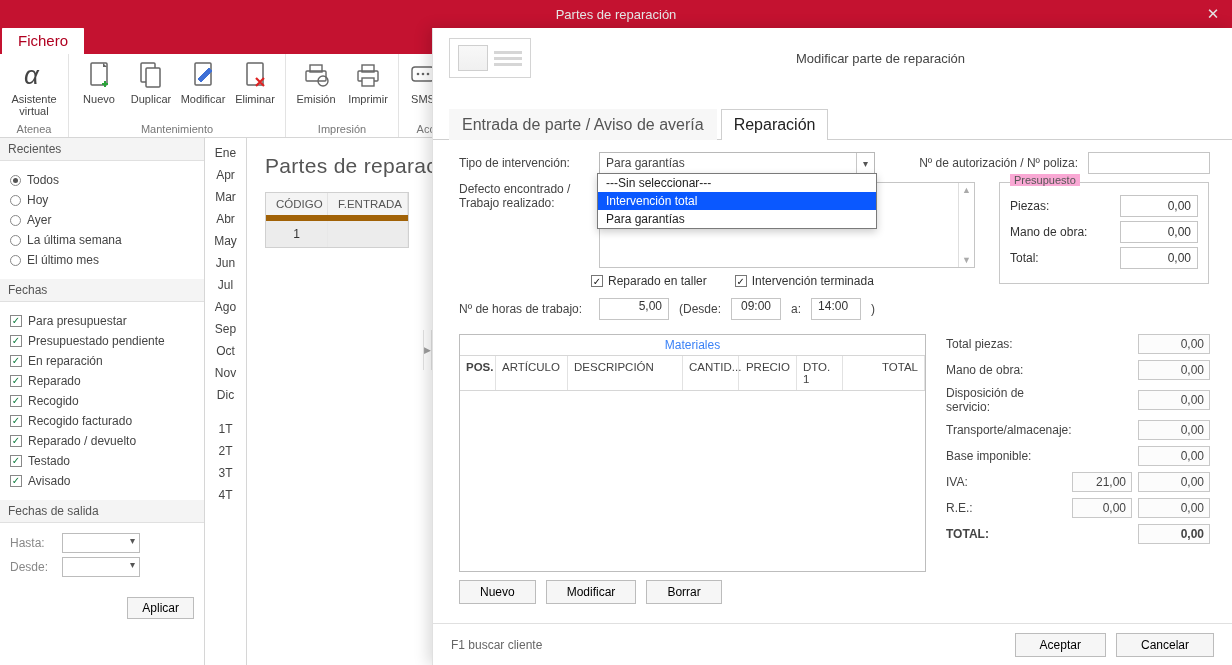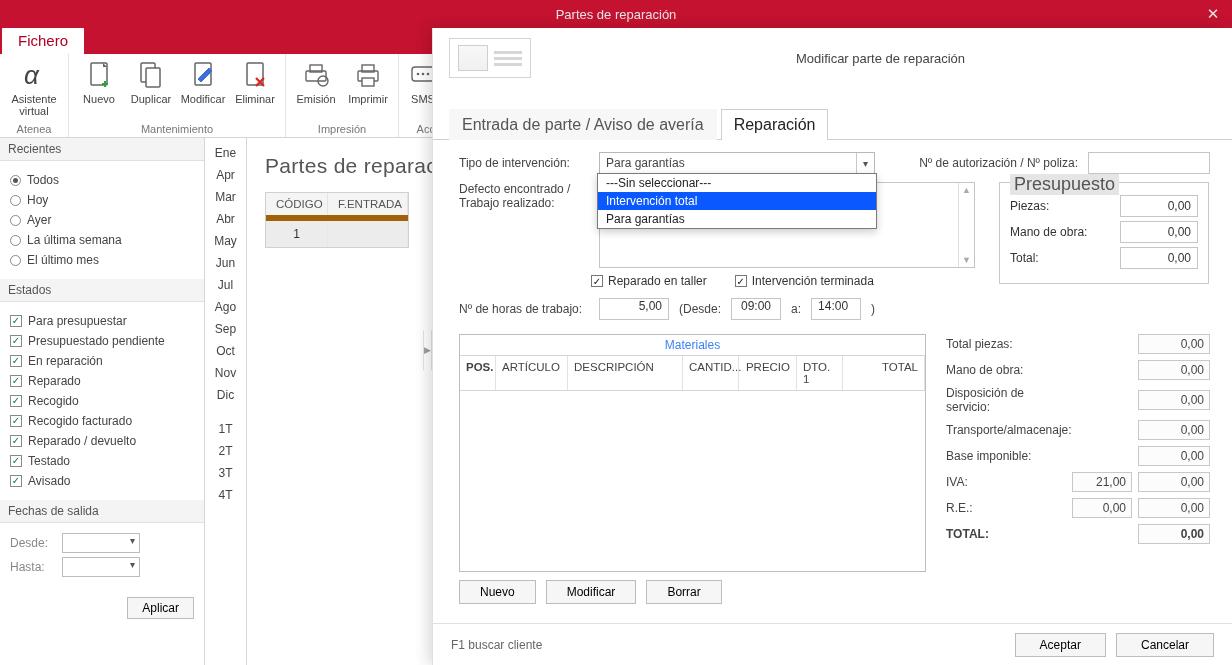--- a/index.html
+++ b/index.html
@@ -75,21 +75,21 @@
   .input.right { text-align:right; }
   .ta { border:1px solid #c5c5c5; background:#fff; width:376px; height:86px; display:flex; }
   .ta .inner { flex:1; }
   .ta .sbar { width:16px; border-left:1px solid #dedede; display:flex; flex-direction:column; justify-content:space-between; align-items:center; padding:2px 0; color:#aaa; font-size:9px; }
 
   .chkrow { display:flex; gap:28px; align-items:center; margin:6px 0 10px 132px; }
   .chkbox { width:12px; height:12px; border:1px solid #777; display:inline-flex; align-items:center; justify-content:center; font-size:10px; color:#111; }
   .chkbox.on::after { content:"✓"; }
 
   .fieldset { border:1px solid #c8c8c8; padding:8px 10px 10px 10px; position:relative; }
-  .fieldset .legend { position:absolute; top:-9px; left:10px; background:#e5e5e5; padding:0 4px; font-size:18px; color:#555; }
+  .fieldset .legend { position:absolute; top:-9px; left:10px; background:#f9a8d4; padding:0 4px; font-size:11px; color:#555; }
 
   .tot-grid { display:grid; grid-template-columns:120px 60px 72px; row-gap:6px; column-gap:6px; align-items:center; font-size:12px; color:#444; }
   .tot-grid .val { border:1px solid #c8c8c8; background:#fcfcfc; height:20px; display:flex; align-items:center; justify-content:flex-end; padding:0 5px; }
   .tot-grid .val.bold { font-weight:700; }
 
   .mat-table { border:1px solid #bdbdbd; height:238px; display:flex; flex-direction:column; }
   .mat-title { text-align:center; padding:3px 0; border-bottom:1px solid #d6d6d6; font-size:12px; color:#3b82f6; }
   .mat-hdr { display:flex; border-bottom:1px solid #d6d6d6; }
   .mat-hdr div { padding:5px 6px; font-size:11.5px; color:#444; border-right:1px solid #e2e2e2; }
   .mc0{width:36px;font-weight:700;} .mc1{width:72px;} .mc2{flex:1;} .mc3{width:56px;} .mc4{width:58px;text-align:right;} .mc5{width:46px;} .mc6{width:82px;text-align:right;}
@@ -252,21 +252,21 @@
         </div>
         <div class="radio-row">
           <span class="radio "></span>
           <span>La última semana</span>
         </div>
         <div class="radio-row">
           <span class="radio "></span>
           <span>El último mes</span>
         </div>
       </div>
-    <div class="sp-head">Estados</div>
+    <div class="sp-head">Fechas</div>
     <div class="sp-body" id="estados-body">
         <div class="check-row">
           <span class="chk on"></span>
           <span>Para presupuestar</span>
         </div>
         <div class="check-row">
           <span class="chk on"></span>
           <span>Presupuestado pendiente</span>
         </div>
         <div class="check-row">
@@ -294,25 +294,25 @@
           <span>Testado</span>
         </div>
         <div class="check-row">
           <span class="chk on"></span>
           <span>Avisado</span>
         </div>
       </div>
     <div class="sp-head">Fechas de salida</div>
     <div class="sp-body">
       <div class="date-sel">
+          <span style="width:44px;color:#888;">Hasta:</span>
+          <div class="combo"></div>
+        </div>
+      <div class="date-sel">
           <span style="width:44px;color:#888;">Desde:</span>
-          <div class="combo"></div>
-        </div>
-      <div class="date-sel">
-          <span style="width:44px;color:#888;">Hasta:</span>
           <div class="combo"></div>
         </div>
       <div style="text-align:right;margin-top:20px;"><button class="btn">Aplicar</button></div>
     </div>
   </div>
 
   <div class="monthstrip" id="monthstrip">
       <div>Ene</div>
       <div>Apr</div>
       <div>Mar</div>

